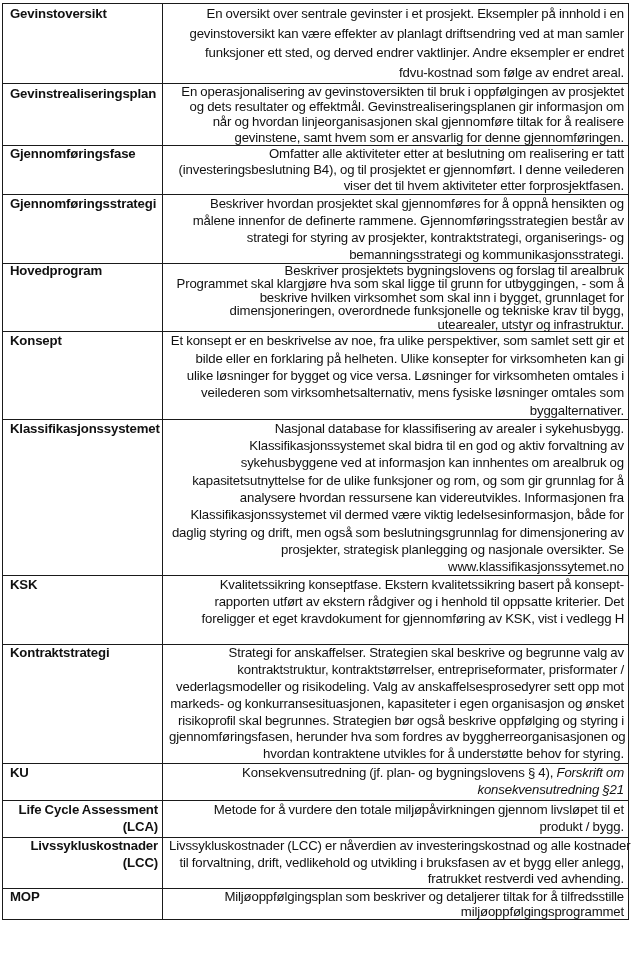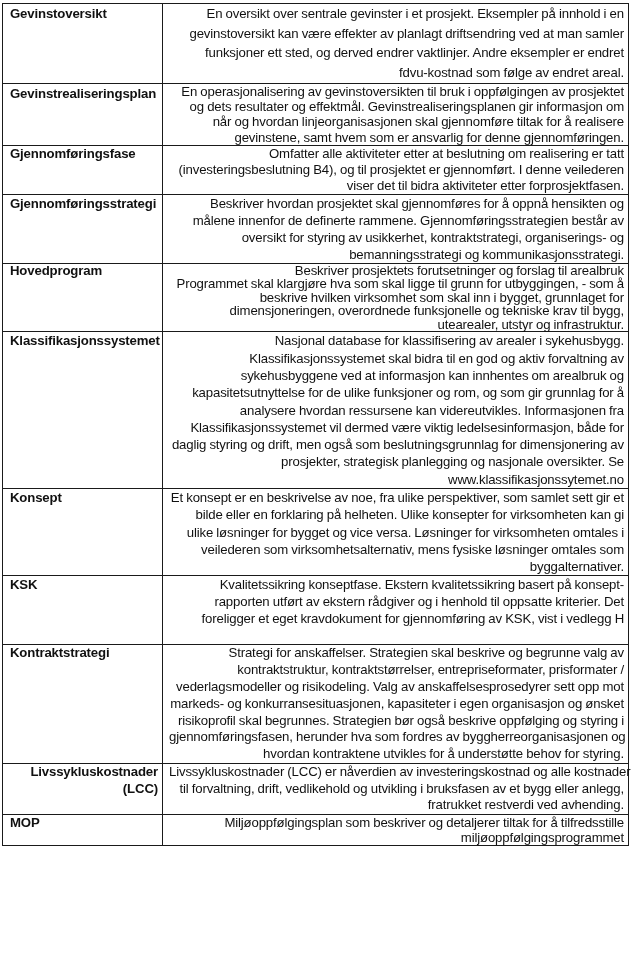--- a/index.html
+++ b/index.html
@@ -75,72 +75,72 @@
         <span class="def-line">når og hvordan linjeorganisasjonen skal gjennomføre tiltak for å realisere</span>
         <span class="def-line">gevinstene, samt hvem som er ansvarlig for denne gjennomføringen.</span>
       </td>
     </tr>
 
     <tr style="height:48px">
       <td class="term" style="line-height:16px"><span>Gjennomføringsfase</span></td>
       <td class="def" style="line-height:16px">
         <span class="def-line">Omfatter alle aktiviteter etter at beslutning om realisering er tatt</span>
         <span class="def-line">(investeringsbeslutning B4), og til prosjektet er gjennomført. I denne veilederen</span>
-        <span class="def-line">viser det til bidra aktiviteter etter forprosjektfasen.</span>
+        <span class="def-line">viser det til hvem aktiviteter etter forprosjektfasen.</span>
       </td>
     </tr>
 
     <tr style="height:69px">
       <td class="term" style="line-height:17px"><span>Gjennomføringsstrategi</span></td>
       <td class="def" style="line-height:17px">
         <span class="def-line">Beskriver hvordan prosjektet skal gjennomføres for å oppnå hensikten og</span>
         <span class="def-line">målene innenfor de definerte rammene. Gjennomføringsstrategien består av</span>
-        <span class="def-line">oversikt for styring av usikkerhet, kontraktstrategi, organiserings- og</span>
+        <span class="def-line">strategi for styring av prosjekter, kontraktstrategi, organiserings- og</span>
         <span class="def-line">bemanningsstrategi og kommunikasjonsstrategi.</span>
       </td>
     </tr>
 
 
     <tr style="height:68px">
       <td class="term" style="line-height:13.5px"><span>Hovedprogram</span></td>
       <td class="def" style="line-height:13.5px">
-        <span class="def-line">Beskriver prosjektets forutsetninger og forslag til arealbruk</span>
+        <span class="def-line">Beskriver prosjektets bygningslovens og forslag til arealbruk</span>
         <span class="def-line">Programmet skal klargjøre hva som skal ligge til grunn for utbyggingen, - som å</span>
         <span class="def-line">beskrive hvilken virksomhet som skal inn i bygget, grunnlaget for</span>
         <span class="def-line">dimensjoneringen, overordnede funksjonelle og tekniske krav til bygg,</span>
         <span class="def-line">utearealer, utstyr og infrastruktur.</span>
+      </td>
+    </tr>
+
+    <tr style="height:87px">
+      <td class="term" style="line-height:17.3px"><span>Konsept</span></td>
+      <td class="def" style="line-height:17.3px">
+        <span class="def-line">Et konsept er en beskrivelse av noe, fra ulike perspektiver, som samlet sett gir et</span>
+        <span class="def-line">bilde eller en forklaring på helheten. Ulike konsepter for virksomheten kan gi</span>
+        <span class="def-line">ulike løsninger for bygget og vice versa. Løsninger for virksomheten omtales i</span>
+        <span class="def-line">veilederen som virksomhetsalternativ, mens fysiske løsninger omtales som</span>
+        <span class="def-line">byggalternativer.</span>
       </td>
     </tr>
 
     <tr style="height:156px">
       <td class="term" style="line-height:17.3px"><span>Klassifikasjonssystemet</span></td>
       <td class="def" style="line-height:17.3px">
         <span class="def-line">Nasjonal database for klassifisering av arealer i sykehusbygg.</span>
         <span class="def-line">Klassifikasjonssystemet skal bidra til en god og aktiv forvaltning av</span>
         <span class="def-line">sykehusbyggene ved at informasjon kan innhentes om arealbruk og</span>
         <span class="def-line">kapasitetsutnyttelse for de ulike funksjoner og rom, og som gir grunnlag for å</span>
         <span class="def-line">analysere hvordan ressursene kan videreutvikles. Informasjonen fra</span>
         <span class="def-line">Klassifikasjonssystemet vil dermed være viktig ledelsesinformasjon, både for</span>
         <span class="def-line">daglig styring og drift, men også som beslutningsgrunnlag for dimensjonering av</span>
         <span class="def-line">prosjekter, strategisk planlegging og nasjonale oversikter. Se</span>
         <span class="def-line">www.klassifikasjonssytemet.no</span>
       </td>
     </tr>
 
-    <tr style="height:87px">
-      <td class="term" style="line-height:17.3px"><span>Konsept</span></td>
-      <td class="def" style="line-height:17.3px">
-        <span class="def-line">Et konsept er en beskrivelse av noe, fra ulike perspektiver, som samlet sett gir et</span>
-        <span class="def-line">bilde eller en forklaring på helheten. Ulike konsepter for virksomheten kan gi</span>
-        <span class="def-line">ulike løsninger for bygget og vice versa. Løsninger for virksomheten omtales i</span>
-        <span class="def-line">veilederen som virksomhetsalternativ, mens fysiske løsninger omtales som</span>
-        <span class="def-line">byggalternativer.</span>
-      </td>
-    </tr>
-
     <tr style="height:69px">
       <td class="term" style="line-height:17px"><span>KSK</span></td>
       <td class="def" style="line-height:17px">
         <span class="def-line">Kvalitetssikring konseptfase. Ekstern kvalitetssikring basert på konsept-</span>
         <span class="def-line">rapporten utført av ekstern rådgiver og i henhold til oppsatte kriterier. Det</span>
         <span class="def-line">foreligger et eget kravdokument for gjennomføring av KSK, vist i vedlegg H</span>
       </td>
     </tr>
 
     <tr style="height:118px">
@@ -149,21 +149,38 @@
         <span class="def-line">Strategi for anskaffelser. Strategien skal beskrive og begrunne valg av</span>
         <span class="def-line">kontraktstruktur, kontraktstørrelser, entrepriseformater, prisformater /</span>
         <span class="def-line">vederlagsmodeller og risikodeling. Valg av anskaffelsesprosedyrer sett opp mot</span>
         <span class="def-line">markeds- og konkurransesituasjonen, kapasiteter i egen organisasjon og ønsket</span>
         <span class="def-line">risikoprofil skal begrunnes. Strategien bør også beskrive oppfølging og styring i</span>
         <span class="def-line">gjennomføringsfasen, herunder hva som fordres av byggherreorganisasjonen og</span>
         <span class="def-line">hvordan kontraktene utvikles for å understøtte behov for styring.</span>
       </td>
     </tr>
 
-
+    <tr style="height:37px">
+      <td class="term" style="line-height:17px"><span>KU</span></td>
+      <td class="def" style="line-height:17px">
+        <span class="def-line"><span>Konsekvensutredning (jf. plan- og bygningslovens § 4), </span><span class="it">Forskrift om</span></span>
+        <span class="def-line it">konsekvensutredning §21</span>
+      </td>
+    </tr>
+
+    <tr style="height:37px">
+      <td class="term" style="line-height:17px">
+        <span class="def-line">Life Cycle Assessment</span>
+        <span class="def-line">(LCA)</span>
+      </td>
+      <td class="def" style="line-height:17px">
+        <span class="def-line">Metode for å vurdere den totale miljøpåvirkningen gjennom livsløpet til et</span>
+        <span class="def-line">produkt / bygg.</span>
+      </td>
+    </tr>
 
     <tr style="height:51px">
       <td class="term" style="line-height:16.5px">
         <span class="def-line">Livssykluskostnader</span>
         <span class="def-line">(LCC)</span>
       </td>
       <td class="def" style="line-height:16.5px">
         <span class="def-line">Livssykluskostnader (LCC) er nåverdien av investeringskostnad og alle kostnader</span>
         <span class="def-line">til forvaltning, drift, vedlikehold og utvikling i bruksfasen av et bygg eller anlegg,</span>
         <span class="def-line">fratrukket restverdi ved avhending.</span>

